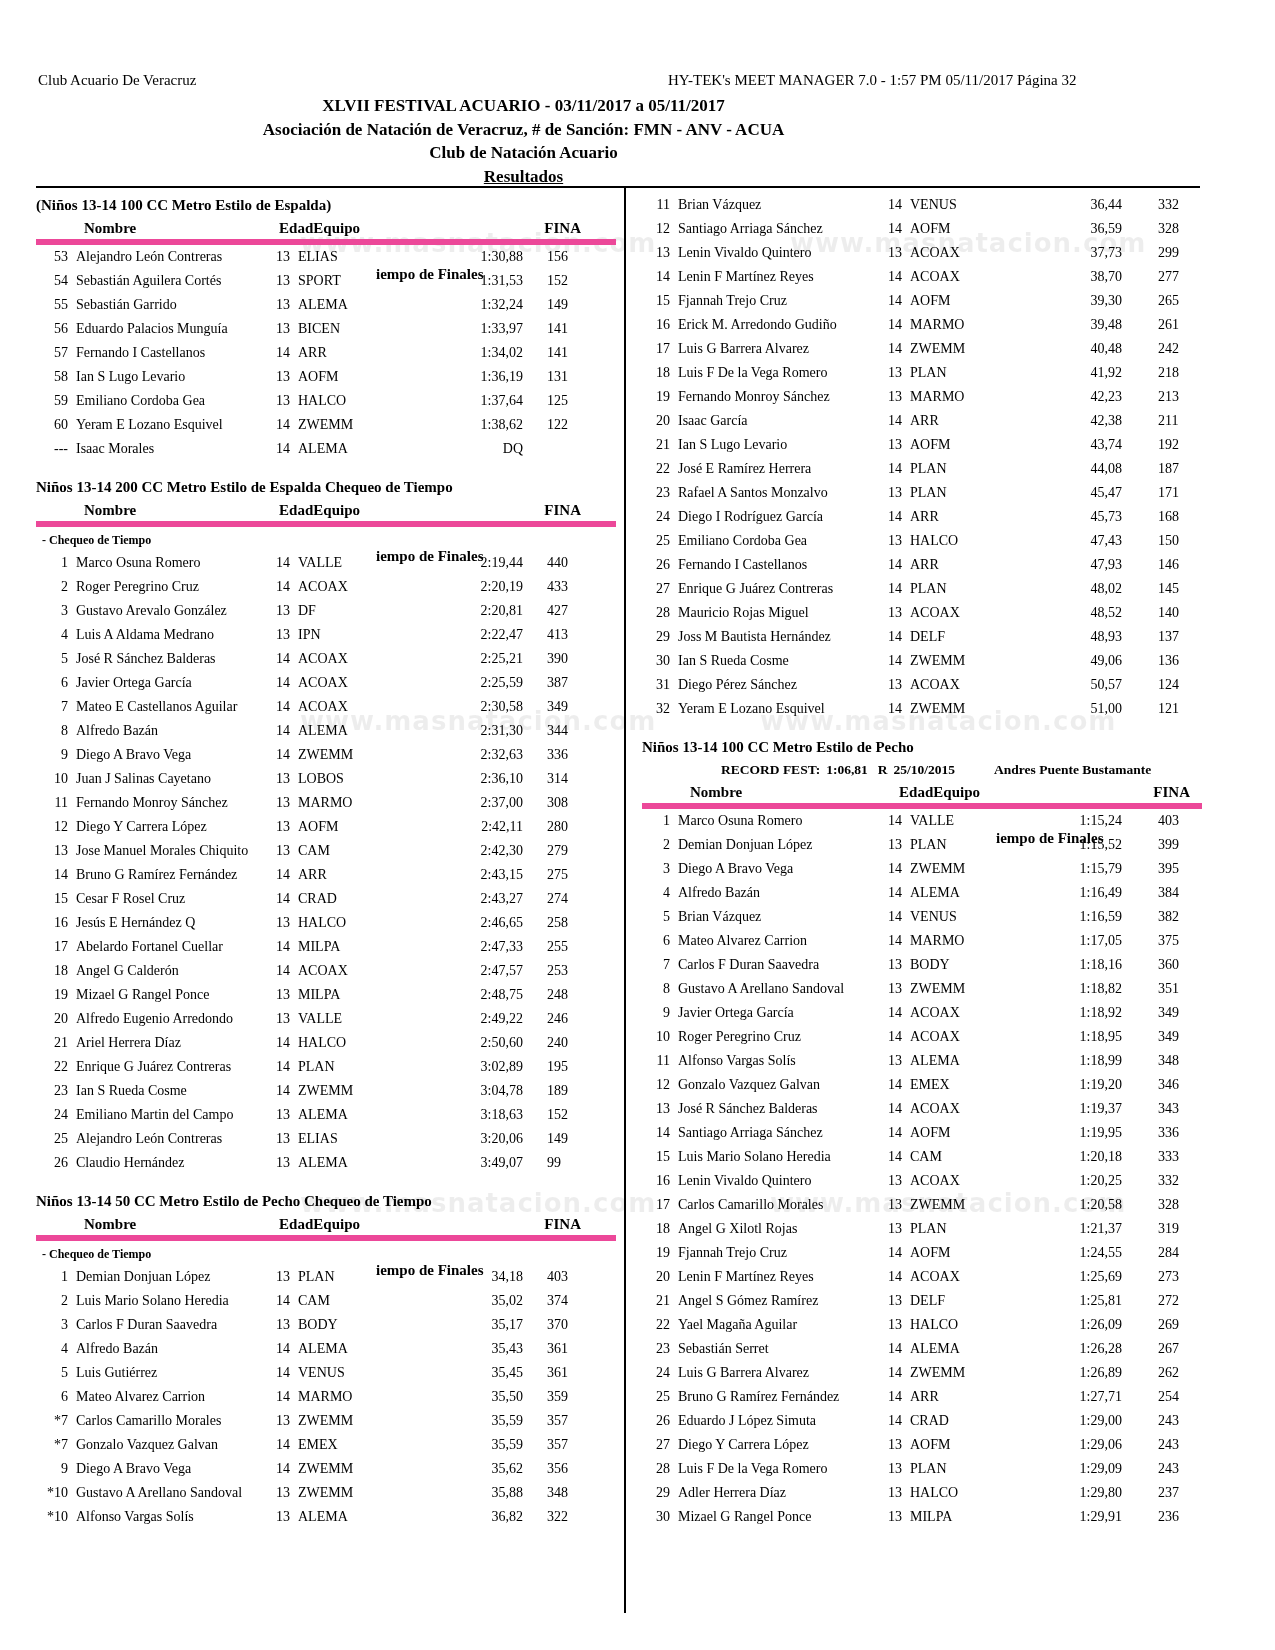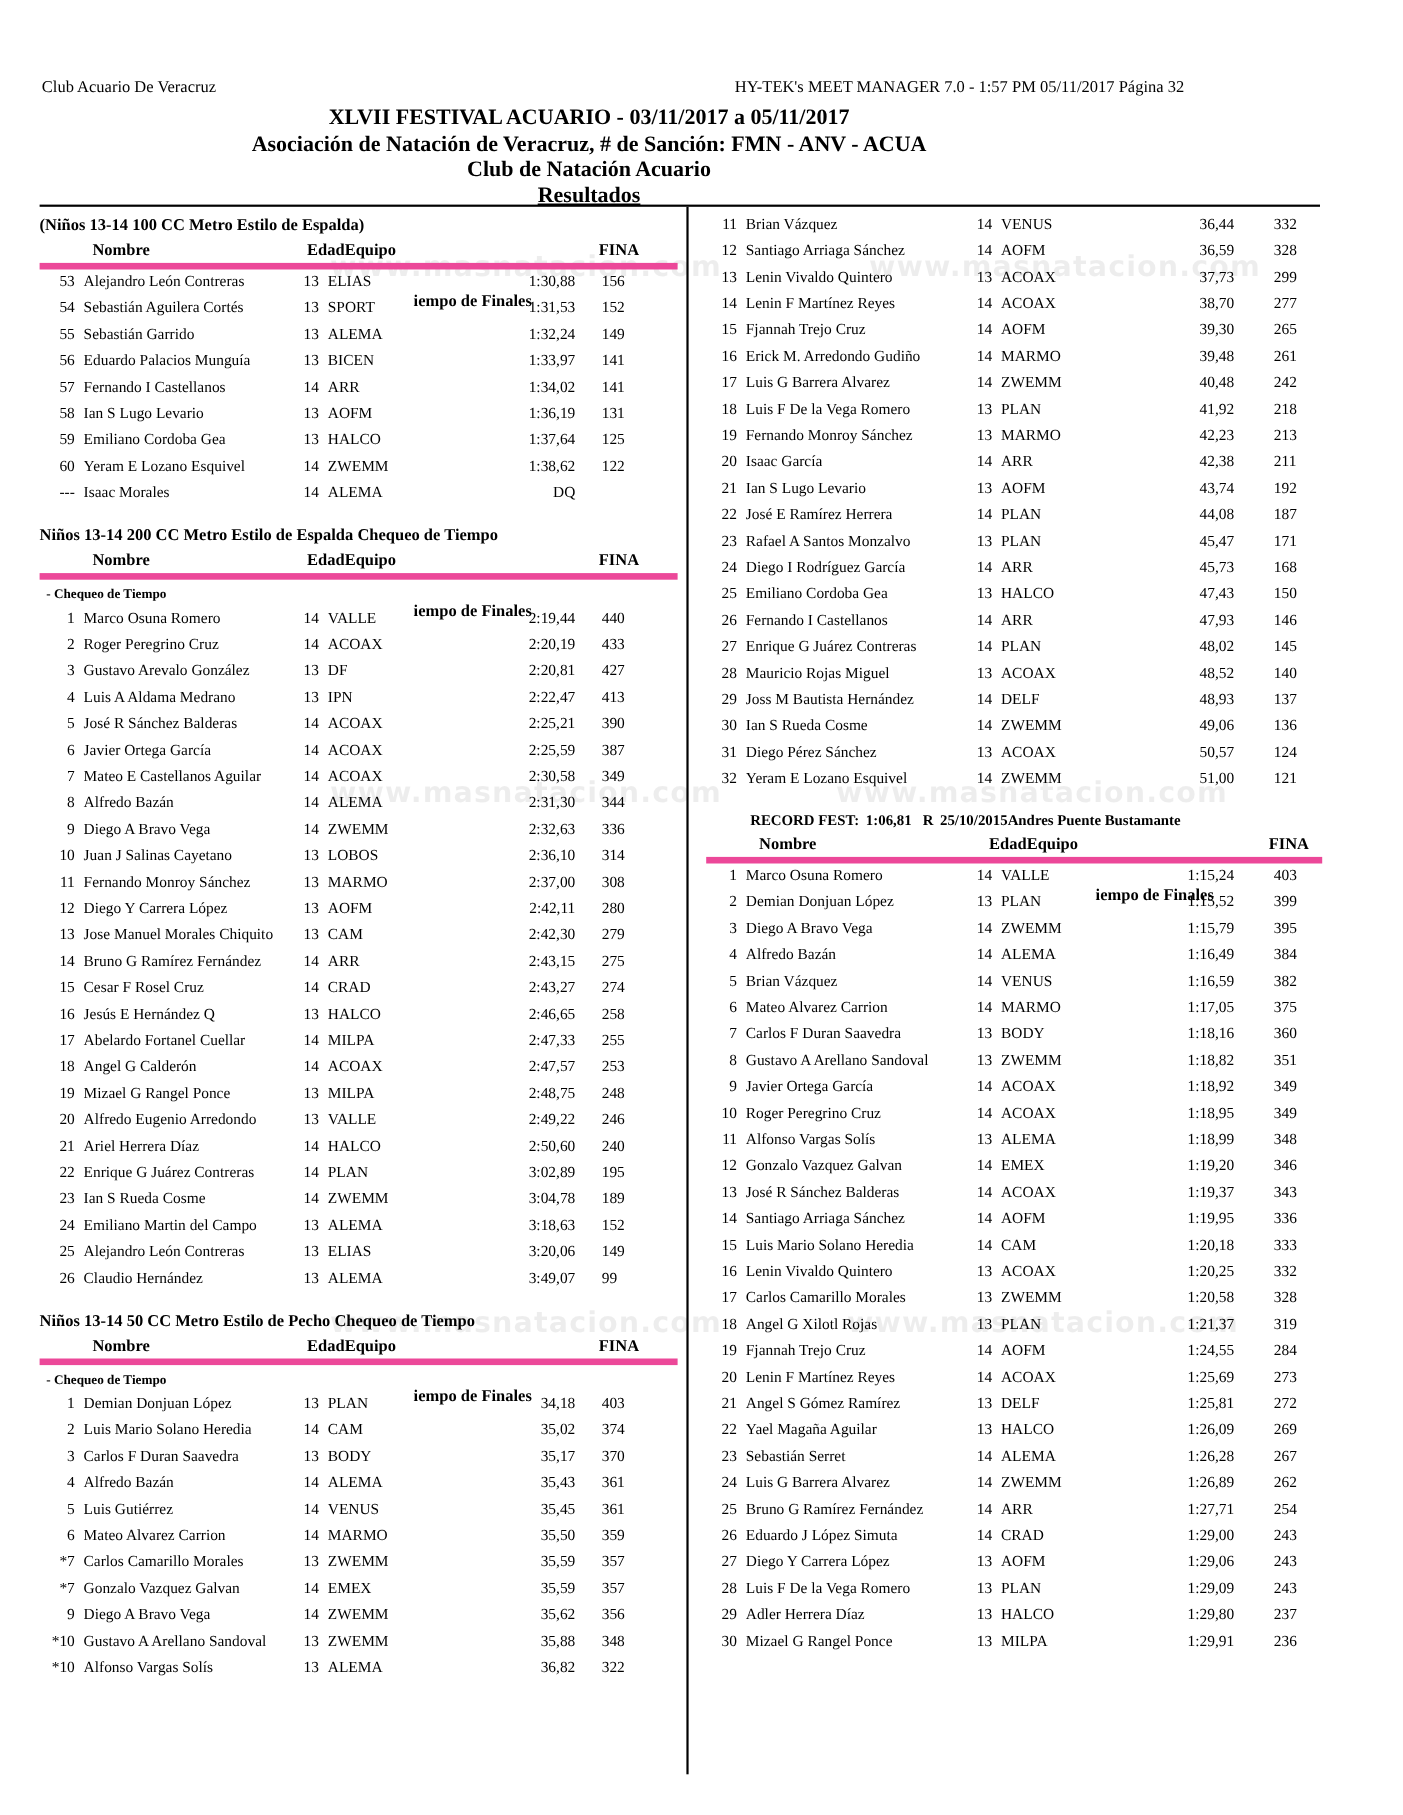--- a/index.html
+++ b/index.html
@@ -1,30 +1,30 @@
 <!DOCTYPE html>
 <html><head>
 <meta charset="utf-8">
 <style>
   html, body { margin: 0; padding: 0; background: #ffffff; }
   body { width: 1275px; height: 1650px; position: relative; overflow: hidden;
          font-family: "Liberation Serif", "DejaVu Serif", serif; color: #000; }
   .hdr-left { position: absolute; left: 38px; top: 72px; font-size: 15px; }
   .hdr-right { position: absolute; left: 668px; top: 72px; font-size: 15px; }
-  .title { position: absolute; left: 12px; width: 1047px; text-align: center; font-weight: bold; font-size: 20px; }
+  .title { position: absolute; left: 0; width: 1047px; text-align: center; font-weight: bold; font-size: 17px; }
   .t1 { top: 96px; } .t2 { top: 120px; } .t3 { top: 143px; } .t4 { top: 167px; text-decoration: underline; }
   .toprule { position: absolute; left: 36px; top: 186px; width: 1164px; height: 2px; background: #000; }
   .vrule { position: absolute; left: 624px; top: 188px; width: 2px; height: 1425px; background: #000; }
   .col { position: absolute; }
   .colL { left: 36px; top: 193px; width: 580px; }
   .colR { left: 642px; top: 193px; width: 560px; }
   .event-title { font-weight: bold; font-size: 15px; height: 24px; line-height: 24px; }
   .event-gap { height: 14px; }
   .record { font-weight: bold; font-size: 13.5px; height: 22px; line-height: 22px; padding-left: 40px; white-space: nowrap; }
-  .record span { display: inline-block; }
+  .record span { display: inline-block; margin-left: 39px; }
   .thead { display: flex; font-weight: bold; font-size: 15px; height: 22px; line-height: 22px; border-bottom: 6px solid #ec4899; }
   .sub { font-weight: bold; font-size: 12px; height: 24px; line-height: 26px; padding-left: 6px; }
   .row { display: flex; font-size: 14px; height: 24px; line-height: 24px; white-space: nowrap; }
   .c-place { width: 40px; text-align: right; padding-right: 8px; box-sizing: border-box; }
   .c-name { width: 190px; overflow: hidden; }
   .c-age { width: 32px; text-align: right; padding-right: 8px; box-sizing: border-box; }
   .c-team { width: 100px; }
   .c-time { width: 125px; text-align: right; }
   .c-fina { width: 60px; padding-left: 24px; box-sizing: border-box; }
   .colR .c-place { width: 36px; }
@@ -626,20 +626,21 @@
     </div>
     <div class="row">
       <div class="c-place">32</div>
       <div class="c-name">Yeram E Lozano Esquivel</div>
       <div class="c-age">14</div>
       <div class="c-team">ZWEMM</div>
       <div class="c-time">51,00</div>
       <div class="c-fina">121</div>
     </div>
     <div class="event-gap"></div>
+    <div class="event-title">Niños 13-14 100 CC Metro Estilo de Pecho</div>
     <div class="record"><span>RECORD FEST:</span><span style="margin-left:6px">1:06,81</span><span style="margin-left:10px">R</span><span style="margin-left:6px">25/10/2015</span><span>Andres Puente Bustamante</span></div>
     <div class="thead">
       <div class="h-name">Nombre</div>
       <div class="h-edadequipo">EdadEquipo</div>
       <div class="h-tiempo">iempo de Finales</div>
       <div class="h-fina">FINA</div>
     </div>
     <div class="row">
       <div class="c-place">1</div>
       <div class="c-name">Marco Osuna Romero</div>

